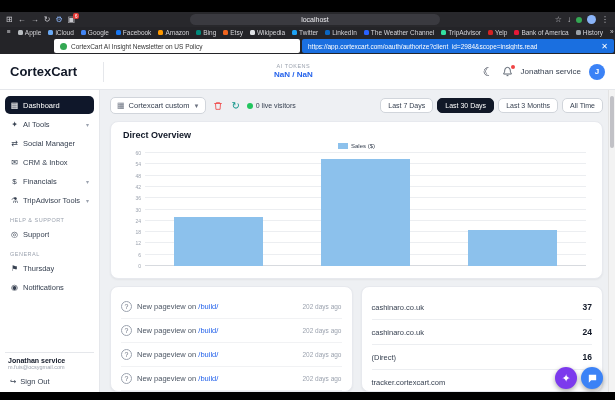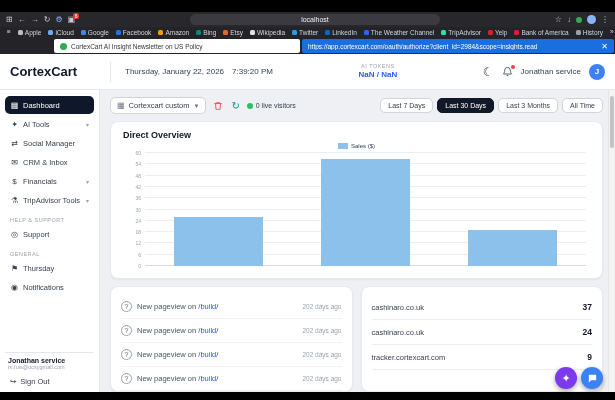--- a/index.html
+++ b/index.html
@@ -25,21 +25,21 @@
 
   
   .notifrow { height:16px; background:#242428; display:flex; align-items:stretch; gap:2px; padding:1px 1px 1px 54px; flex:0 0 auto; }
   .notif-left { width:246px; flex:0 0 auto; background:#fff; color:#333; border-radius:2px; display:flex; align-items:center; gap:4px; padding:0 6px; font-size:6.5px; overflow:hidden; white-space:nowrap; }
   .notif-left .gdot { width:7px; height:7px; border-radius:50%; background:#34a853; flex:0 0 auto; }
   .notif-right { flex:1; background:#1a6fe0; color:#fff; border-radius:2px; display:flex; align-items:center; gap:4px; padding:0 6px; font-size:6.5px; overflow:hidden; white-space:nowrap; }
   .notif-right .ntxt { overflow:hidden; text-overflow:ellipsis; }
   .notif-right .x { margin-left:auto; font-size:8px; flex:0 0 auto; }
 
   
-  .header { height:36px; background:#fff; border-bottom:1px solid #e5e7eb; display:flex; align-items:center; padding:0 10px; gap:14px; flex:0 0 auto; }
+  .header { height:36px; background:#fff; border-bottom:1px solid #e5e7eb; display:flex; align-items:center; padding:0 10px; gap:7px; flex:0 0 auto; }
   .brand { font-size:13px; font-weight:bold; color:#111827; width:86px; flex:0 0 auto; }
   .hdr-div { width:1px; height:20px; background:#e5e7eb; }
   .datetime { font-size:8px; color:#374151; display:flex; gap:8px; white-space:nowrap; }
   .tokens { margin:0 auto; text-align:center; line-height:1.2; }
   .tokens .lbl { font-size:5.5px; color:#9ca3af; letter-spacing:.5px; }
   .tokens .val { font-size:8px; color:#2563eb; font-weight:bold; }
   .hright { display:flex; align-items:center; gap:8px; flex:0 0 auto; }
   .moon { font-size:12px; color:#0f172a; }
   .bellwrap { position:relative; display:flex; }
   .reddot { position:absolute; top:-1px; right:-2px; width:4px; height:4px; background:#ef4444; border-radius:50%; }
@@ -200,24 +200,20 @@
     </div>
     <div class="notif-right">
       <span class="ntxt">https://app.cortexcart.com/oauth/authorize?client_id=2984&amp;scope=insights.read</span>
       <span class="x">✕</span>
     </div>
   </div>
 
   <div class="header">
     <div class="brand">CortexCart</div>
     <div class="hdr-div"></div>
-    <div class="datetime">
-      <span>Thursday, January 22, 2026</span>
-      <span>7:39:20 PM</span>
-    </div>
     <div class="tokens">
       <div class="lbl">AI TOKENS</div>
       <div class="val">NaN / NaN</div>
     </div>
     <div class="hright">
       <span class="moon">☾</span>
       <span class="bellwrap">
         <svg width="11" height="11" viewBox="0 0 24 24" fill="none" stroke="#4b5563" stroke-width="2">
             <path d="M6 9a6 6 0 1 1 12 0c0 6 2.5 6.5 2.5 8.5h-17C3.5 15.5 6 15 6 9"></path>
             <path d="M10 21h4"></path>
@@ -380,20 +376,24 @@
           <div id="referrers">
               <div class="ref-row">
                 <span class="ref-domain">cashinaro.co.uk</span>
                 <span class="ref-count">37</span>
               </div>
               <div class="ref-row">
                 <span class="ref-domain">cashinaro.co.uk</span>
                 <span class="ref-count">24</span>
               </div>
               <div class="ref-row">
+                <span class="ref-domain">(Direct)</span>
+                <span class="ref-count">16</span>
+              </div>
+              <div class="ref-row">
                 <span class="ref-domain">tracker.cortexcart.com</span>
                 <span class="ref-count">9</span>
               </div>
             </div>
         </div>
       </div>
     </div>
 
     <div class="scrollbar">
       <div class="scroll-thumb"></div>

